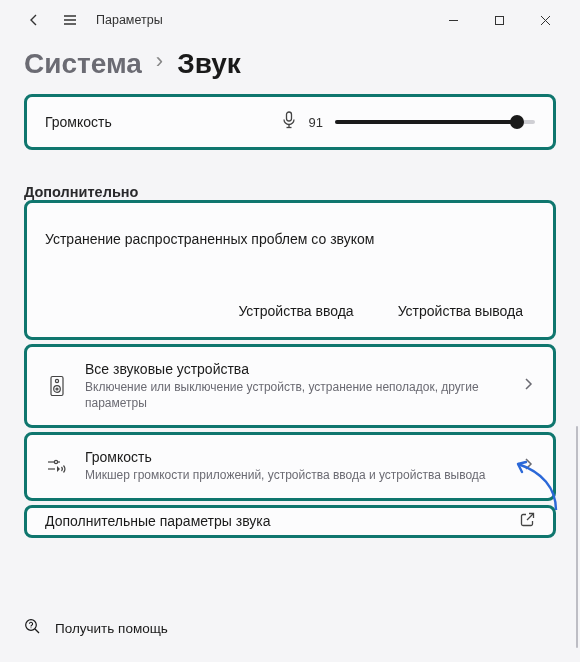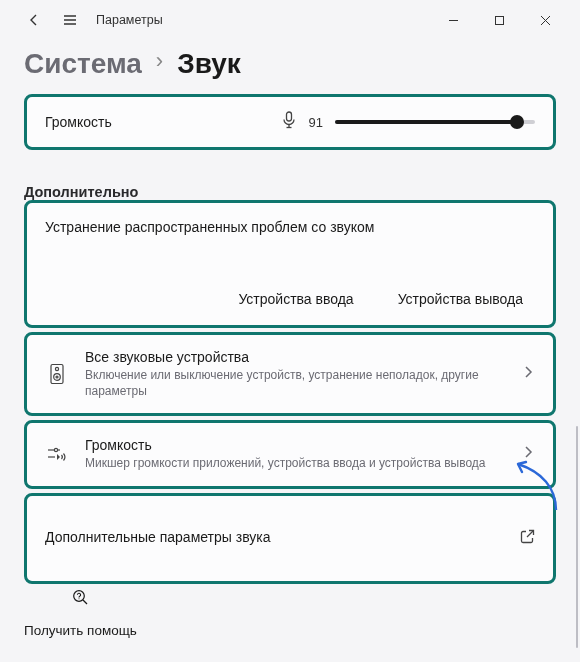--- a/index.html
+++ b/index.html
@@ -60,41 +60,41 @@
     display:flex; align-items:center;
   }
   .slider-track { width:100%; height:4px; background:#cfcfd4; border-radius:2px; position:relative;}
   .slider-fill { position:absolute; left:0; top:0; height:4px; background:#1a1a1a; border-radius:2px;}
   .slider-thumb { position:absolute; width:14px; height:14px; border-radius:50%; background:#1a1a1a; top:-5px; transform:translateX(-50%);}
   .section-header {
     font-size: 14.5px; font-weight:600; color:#2a2a2c;
     margin-top: 34px; 
   }
   .troubleshoot {
-    padding: 16px 18px 18px;
+    padding: 28px 18px 18px;
     margin-bottom: 4px;
   }
   .troubleshoot-title { font-size:14px; margin-bottom: 56px; }
   .troubleshoot-actions { display:flex; justify-content:flex-end; gap:44px; padding-right:12px;}
   .troubleshoot-actions span { font-size:14px; color:#1a1a1a; }
   .list-row {
     display:flex; align-items:center; gap:16px;
     padding: 14px 18px; min-height:58px;
   }
   .list-row .row-icon { width:24px; display:flex; justify-content:center; color:#444;}
   .row-text { flex:1; }
   .row-title { font-size:14px; color:#1a1a1a; }
   .row-sub { font-size:12px; color:#6b6b73; margin-top:2px; line-height:1.35;}
   .chevron { color:#6a6a72; }
   .open-icon { color:#444; }
-  .simple-row { display:flex; align-items:flex-start; padding:33px 18px;}
+  .simple-row { display:flex; align-items:center; padding:4px 18px;}
   .simple-row .row-title { flex:1; }
   .help-row {
     display:flex; align-items:center; gap:14px;
-    padding: 0 24px; position:absolute; bottom:24px; left:0;flex-direction:column;
+    padding: 0 24px; position:absolute; bottom:24px; left:0;
   }
   .help-row span { font-size:13.5px; }
   .scrollbar {
     position:absolute; right:2px; top:426px; width:2px; height:222px;
     background:#bdbdc4; border-radius:2px;
   }
   .arrow-annot {
     position:absolute; pointer-events:none;
   }
 </style>

